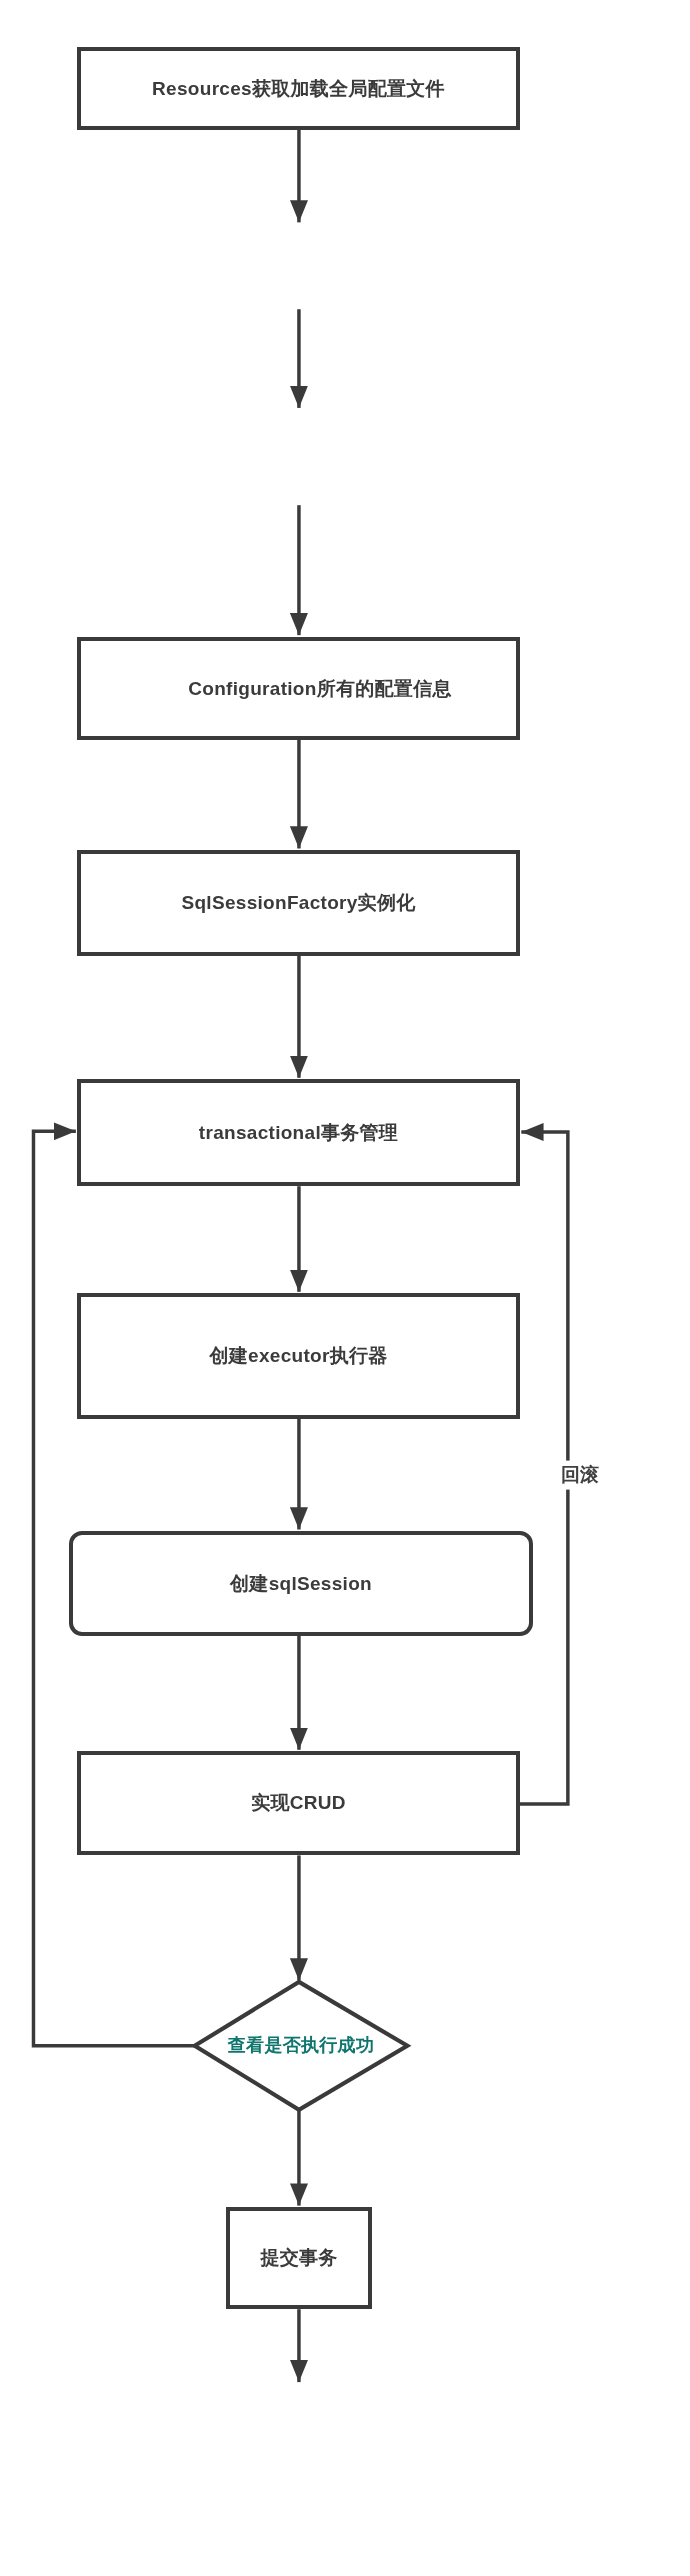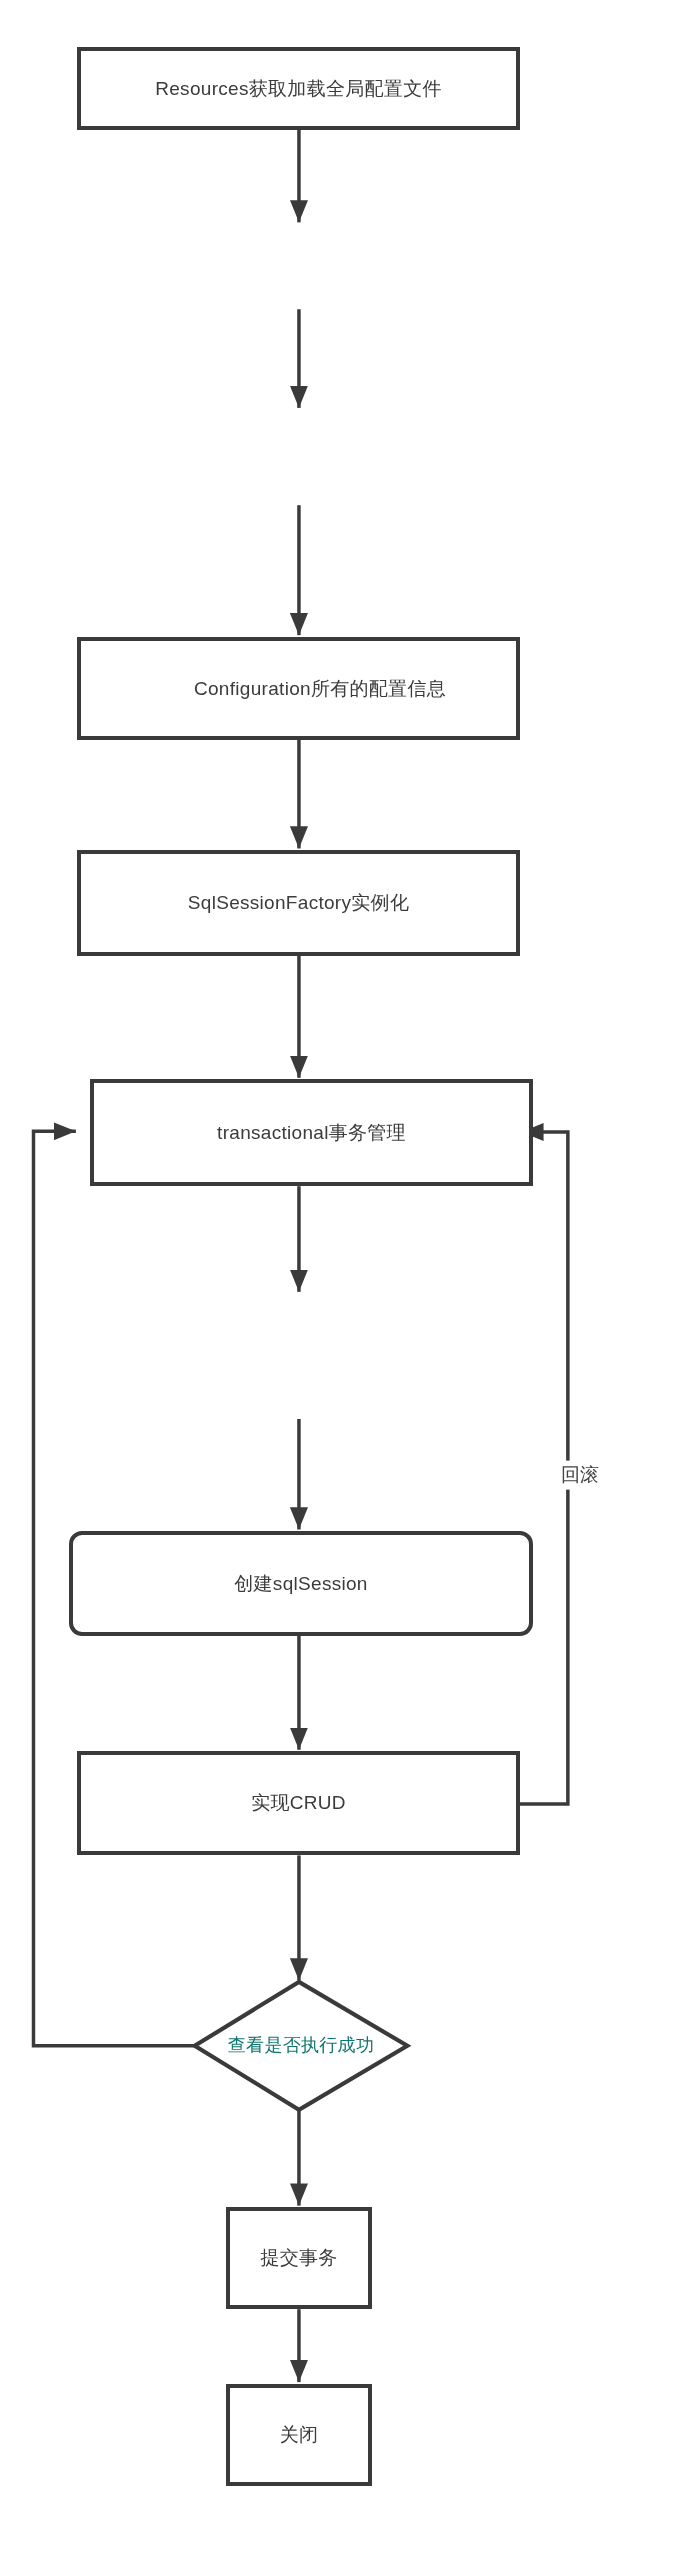--- a/index.html
+++ b/index.html
@@ -7,20 +7,21 @@
     padding: 0;
     background: #ffffff;
   }
   .canvas {
     position: relative;
     width: 691px;
     height: 2576px;
     background: #ffffff;
     font-family: "Liberation Sans", "DejaVu Sans", sans-serif;
     overflow: hidden;
+    font-weight: bold;
   }
   .wires {
     position: absolute;
     left: 0;
     top: 0;
     width: 691px;
     height: 2576px;
   }
   .wire {
     fill: none;
@@ -44,21 +45,21 @@
     font-size: 19px;
     letter-spacing: 0.3px;
     color: #3b3b3b;
   }
   .node.process-big   { left: 77px; width: 443px; }
   .node.n1  { top: 47px;   height: 83px; }
   .node.n2  { top: 224px;  height: 85px; }
   .node.n3  { top: 409px;  height: 96px; }
   .node.n4  { top: 637px;  height: 103px; padding-left: 43px; }
   .node.n5  { top: 850px; height: 106px; }
-  .node.n6  { top: 1079px; height: 107px; margin-left: 13px; }
+  .node.n6  { top: 1079px; height: 107px; }
   .node.n7  { top: 1293px; height: 126px; }
   .node.n8  { top: 1531px; height: 105px; left: 69px; width: 464px; border-radius: 13px; }
   .node.n9  { top: 1751px; height: 104px; }
   .node.n10 { top: 2207px; height: 102px; left: 226px; width: 146px; }
   .node.n11 { top: 2384px; height: 102px; left: 226px; width: 146px; }
   .decision-label {
     position: absolute;
     left: 197px;
     top: 2033px;
     width: 208px;
@@ -107,24 +108,24 @@
 
     <path class="wire" d="M748,2596 H817 V1629 H750" marker-end="url(#ah)"></path>
 
     <polygon class="shape" points="430,2852 586,2944 430,3036 280,2944"></polygon>
   </svg>
 
   <div class="node process-big n1">Resources获取加载全局配置文件</div>
   <div class="node process-big n4">Configuration所有的配置信息</div>
   <div class="node process-big n5">SqlSessionFactory实例化</div>
   <div class="node process-big n6">transactional事务管理</div>
+  <div class="node process-big n7">创建executor执行器</div>
   <div class="node process-big n8">创建sqlSession</div>
   <div class="node process-big n9">实现CRUD</div>
 
   <div class="decision-label">查看是否执行成功</div>
 
   <div class="node n10">提交事务</div>
-  <div class="node n11">关闭</div>
 
   <div class="edge-label">回滚</div>
 
 </div>
 
 
 </body></html>

